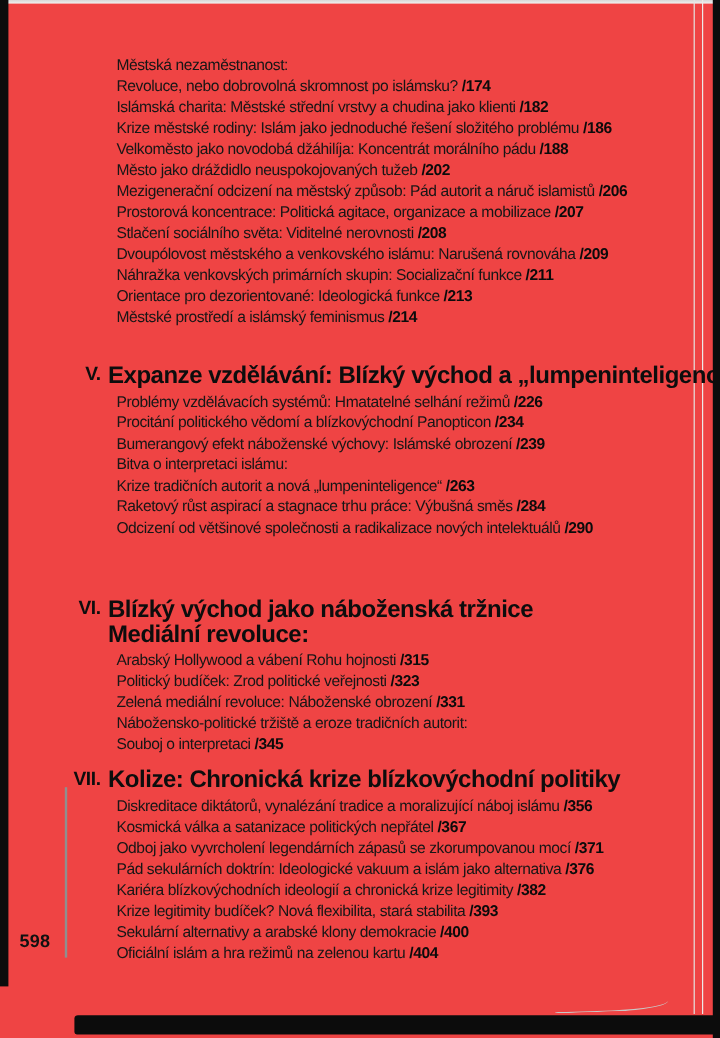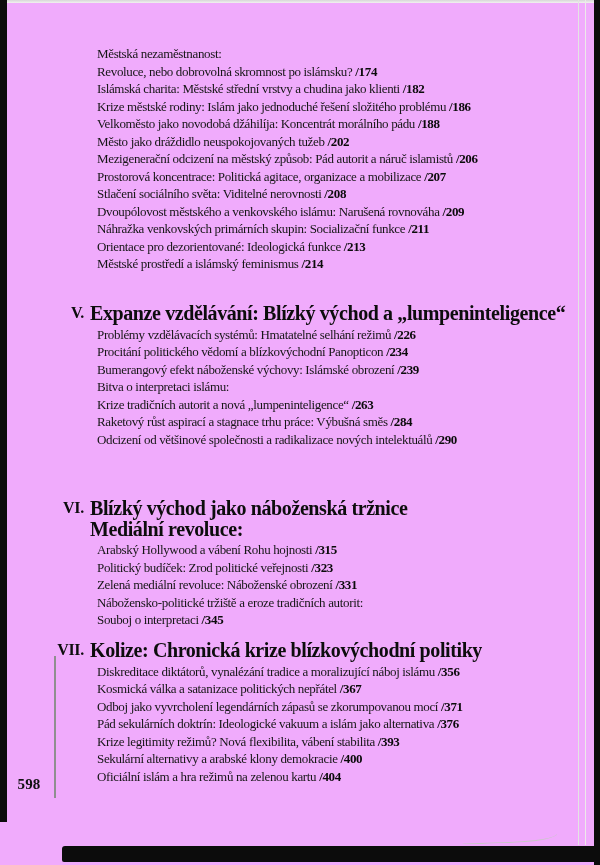--- a/index.html
+++ b/index.html
@@ -1,21 +1,21 @@
 <!DOCTYPE html>
 <html><head>
 <meta charset="utf-8">
 <style>
   html,body{margin:0;padding:0;background:#e9e9e9;}
   .scan-page{
     position:relative;
     width:600px;height:865px;
-    background:#f0abfc;
+    background:#ef4444;
     overflow:hidden;
-    font-family:Liberation Serif, serif;
+    font-family:Liberation Sans, sans-serif;
     color:#141414;
   }
   
   .edge-top{position:absolute;left:0;top:0;width:100%;height:3px;background:linear-gradient(#d7d7d7,#f2f2f0);}
   .bar-left{position:absolute;left:0;top:0;width:7px;height:822px;background:#0c0c0c;}
   .bar-right{position:absolute;right:0;top:0;width:6px;height:865px;background:#0c0c0c;}
   .bar-bottom{position:absolute;left:62px;right:0;top:846px;height:16px;background:#0c0c0c;border-radius:3px 0 0 2px;}
   .gutter-line{position:absolute;left:54px;top:656px;width:2px;height:142px;background:#8f8f8f;}
   .faint-line-a{position:absolute;left:578px;top:0;width:1px;height:845px;background:#e4e4e2;}
   .faint-line-b{position:absolute;left:585px;top:0;width:1px;height:845px;background:#eceae8;}
@@ -107,21 +107,22 @@
         <span class="sec-num">VII.</span>
         <div class="sec-title">
           <div>Kolize: Chronická krize blízkovýchodní politiky</div>
         </div>
       </div>
       <div class="items">
         <div class="item"><span class="item-text">Diskreditace diktátorů, vynalézání tradice a moralizující náboj islámu</span> <span class="item-page">/356</span></div>
         <div class="item"><span class="item-text">Kosmická válka a satanizace politických nepřátel</span> <span class="item-page">/367</span></div>
         <div class="item"><span class="item-text">Odboj jako vyvrcholení legendárních zápasů se zkorumpovanou mocí</span> <span class="item-page">/371</span></div>
         <div class="item"><span class="item-text">Pád sekulárních doktrín: Ideologické vakuum a islám jako alternativa</span> <span class="item-page">/376</span></div>
-        <div class="item"><span class="item-text">Krize legitimity režimů? Nová flexibilita, vábení stabilita</span> <span class="item-page">/393</span></div>
+        <div class="item"><span class="item-text">Kariéra blízkovýchodních ideologií a chronická krize legitimity</span> <span class="item-page">/382</span></div>
+        <div class="item"><span class="item-text">Krize legitimity budíček? Nová flexibilita, stará stabilita</span> <span class="item-page">/393</span></div>
         <div class="item"><span class="item-text">Sekulární alternativy a arabské klony demokracie</span> <span class="item-page">/400</span></div>
         <div class="item"><span class="item-text">Oficiální islám a hra režimů na zelenou kartu</span> <span class="item-page">/404</span></div>
       </div>
     </div>
 
   <div class="gutter-line"></div>
   <div class="folio">598</div>
 
   <div class="pencil-mark"></div>
   <div class="bar-left"></div>

